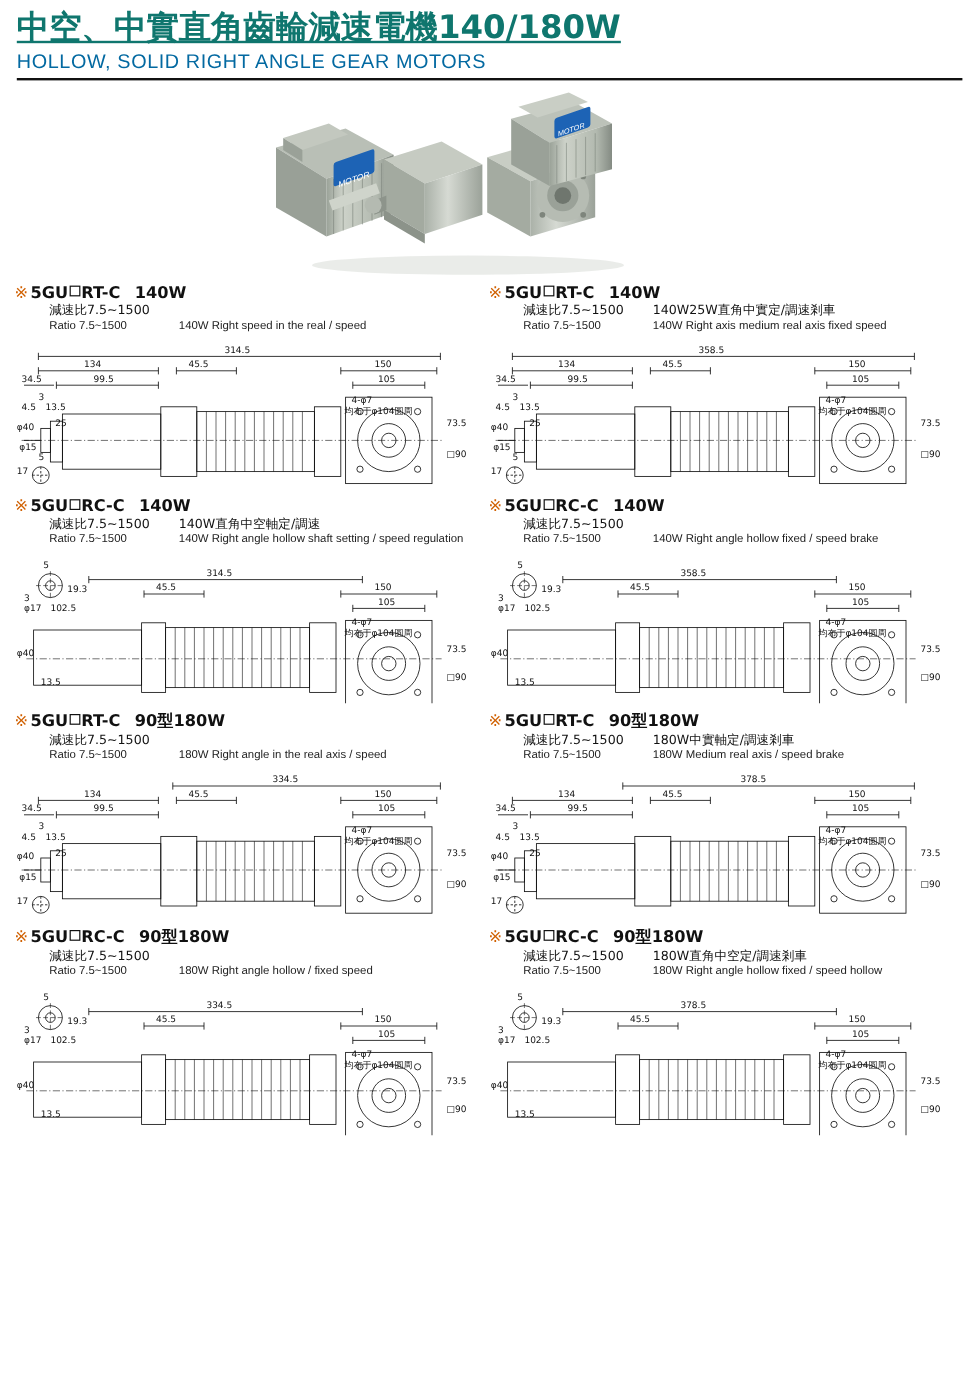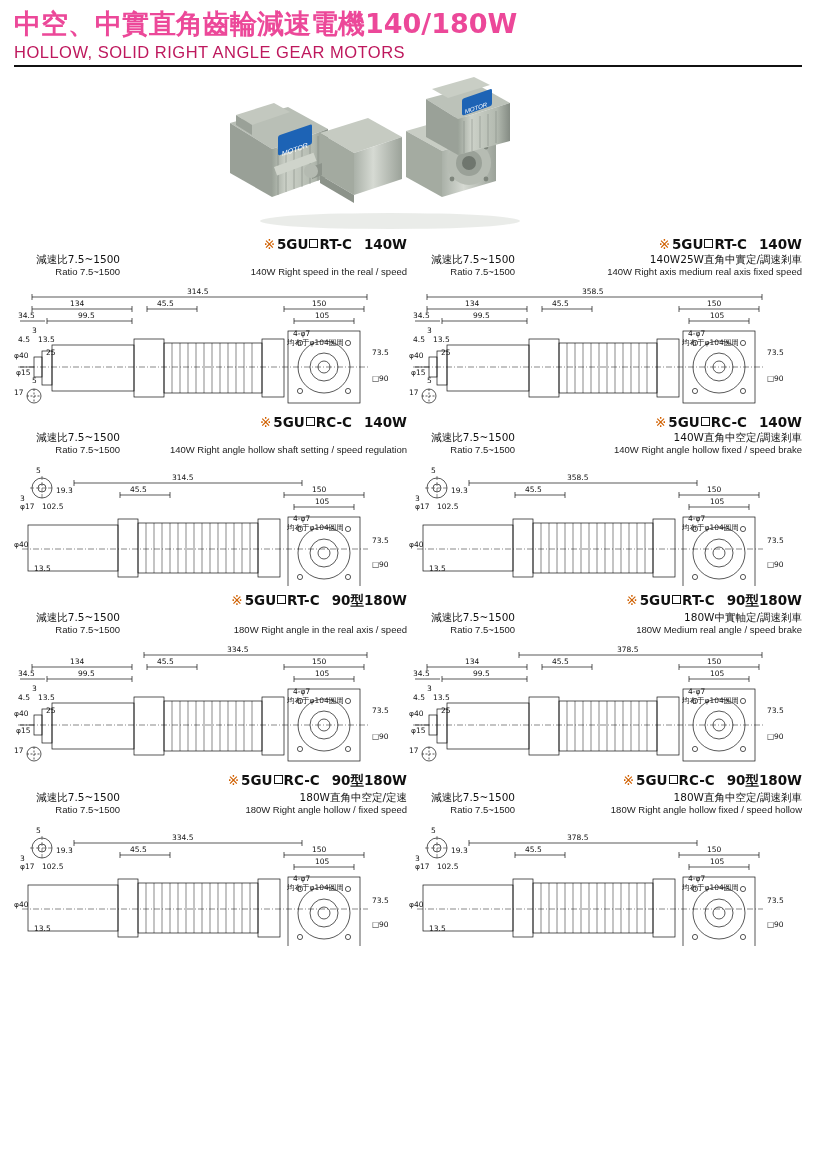--- a/index.html
+++ b/index.html
@@ -14,28 +14,29 @@
     overflow: hidden;
   }
   .page { position: relative; width: 815px; height: 1150px; }
 
   
   .header { padding: 8px 14px 0 14px; }
   .title-cn {
     font-size: 27px;
     font-weight: bold;
     letter-spacing: 0px;
-    color: #ec4899;
+    color: #0f766e;
     line-height: 1.15;
     font-family: "DejaVu Sans", "Liberation Sans", sans-serif;
+    text-decoration: underline;
   }
   .title-en {
     margin-top: 4px;
     font-size: 16.5px;
-    color: #be185d;
+    color: #0369a1;
     letter-spacing: 0.5px;
     font-family: "Liberation Sans", sans-serif;
   }
   .title-rule {
     margin-top: 3px;
     height: 2px;
     background: #111;
     width: 788px;
   }
 
@@ -53,21 +54,21 @@
     width: 360px;
     height: 165px;
   }
 
   
   .grid {
     position: relative;
     padding: 0 12px;
   }
   .row { display: flex; width: 791px; }
-  .col { width: 395px; position: relative; text-align: right; }
+  .col { width: 395px; position: relative; }
 
   .blk-head { margin-bottom: 2px; }
   .blk-title {
     font-size: 13.5px;
     font-weight: bold;
     color: #111;
     white-space: nowrap;
     font-family: "DejaVu Sans", "Liberation Sans", sans-serif;
   }
   .blk-title .mark { color: #d06000; font-weight: normal; margin-right: 2px; }
@@ -79,20 +80,21 @@
     margin: 0 1px;
   }
   .blk-title .gap { display:inline-block; width: 12px; }
 
   .spec-line {
     display: flex;
     font-size: 10.5px;
     line-height: 1.35;
     color: #111;
     font-family: "DejaVu Sans", "Liberation Sans", sans-serif;
+    margin-left: 29px;
   }
   .spec-line .lab { width: 108px; flex: 0 0 108px; }
   .spec-line .val { flex: 1 1 auto; }
   .spec-line.en { font-size: 9.5px; color: #222; font-family:"Liberation Sans", sans-serif; }
 
   
   .draw { position: relative; width: 395px; height: 125px; margin-top: 4px; }
   .draw svg { display: block; }
 
   .blk { margin-bottom: 6px; }
@@ -405,20 +407,21 @@
 
     <div class="row">
 
       <div class="col blk">
         <div class="blk-head">
           <div class="blk-title">
             <span class="mark">※</span><span>5GU</span><span class="sq"></span><span>RC-C</span><span class="gap"></span><span>140W</span>
           </div>
           <div class="spec-line">
             <span class="lab">減速比7.5~1500</span>
+            <span class="val">140W直角中空軸定/調速</span>
           </div>
           <div class="spec-line en">
             <span class="lab">Ratio  7.5~1500</span>
             <span class="val">140W Right angle hollow shaft setting / speed regulation</span>
           </div>
         </div>
         <div class="draw">
           <svg width="395" height="125" viewBox="0 0 395 125">
             <g stroke="#111" fill="none" stroke-width="0.7" font-family="DejaVu Sans, Liberation Sans, sans-serif" font-size="7.5">
               <text x="24" y="12" stroke="none" fill="#111">5</text>
@@ -491,21 +494,20 @@
         </div>
       </div>
 
       <div class="col blk">
         <div class="blk-head">
           <div class="blk-title">
             <span class="mark">※</span><span>5GU</span><span class="sq"></span><span>RC-C</span><span class="gap"></span><span>140W</span>
           </div>
           <div class="spec-line">
             <span class="lab">減速比7.5~1500</span>
-            <span class="val">140W直角中空定/調速剎車</span>
           </div>
           <div class="spec-line en">
             <span class="lab">Ratio  7.5~1500</span>
             <span class="val">140W Right angle hollow fixed / speed brake</span>
           </div>
         </div>
         <div class="draw">
           <svg width="395" height="125" viewBox="0 0 395 125">
             <g stroke="#111" fill="none" stroke-width="0.7" font-family="DejaVu Sans, Liberation Sans, sans-serif" font-size="7.5">
               <text x="24" y="12" stroke="none" fill="#111">5</text>
@@ -676,21 +678,21 @@
         <div class="blk-head">
           <div class="blk-title">
             <span class="mark">※</span><span>5GU</span><span class="sq"></span><span>RT-C</span><span class="gap"></span><span>90型180W</span>
           </div>
           <div class="spec-line">
             <span class="lab">減速比7.5~1500</span>
             <span class="val">180W中實軸定/調速剎車</span>
           </div>
           <div class="spec-line en">
             <span class="lab">Ratio  7.5~1500</span>
-            <span class="val">180W Medium real angle / speed brake</span>
+            <span class="val">180W Medium real axis / speed brake</span>
           </div>
         </div>
         <div class="draw">
           <svg width="395" height="125" viewBox="0 0 395 125">
             <g stroke="#111" fill="none" stroke-width="0.7" font-family="DejaVu Sans, Liberation Sans, sans-serif" font-size="7.5">
               <line x1="112" y1="14" x2="355" y2="14"></line>
               <line x1="112" y1="11" x2="112" y2="17"></line>
                 <line x1="355" y1="11" x2="355" y2="17"></line>
               <text x="210" y="11" stroke="none" fill="#111">378.5</text>
               <line x1="20" y1="26" x2="120" y2="26"></line>
@@ -767,21 +769,20 @@
 
     <div class="row">
 
       <div class="col blk">
         <div class="blk-head">
           <div class="blk-title">
             <span class="mark">※</span><span>5GU</span><span class="sq"></span><span>RC-C</span><span class="gap"></span><span>90型180W</span>
           </div>
           <div class="spec-line">
             <span class="lab">減速比7.5~1500</span>
-            <span class="val">180W直角中空定/定速</span>
           </div>
           <div class="spec-line en">
             <span class="lab">Ratio  7.5~1500</span>
             <span class="val">180W Right angle hollow / fixed speed</span>
           </div>
         </div>
         <div class="draw">
           <svg width="395" height="125" viewBox="0 0 395 125">
             <g stroke="#111" fill="none" stroke-width="0.7" font-family="DejaVu Sans, Liberation Sans, sans-serif" font-size="7.5">
               <text x="24" y="12" stroke="none" fill="#111">5</text>

